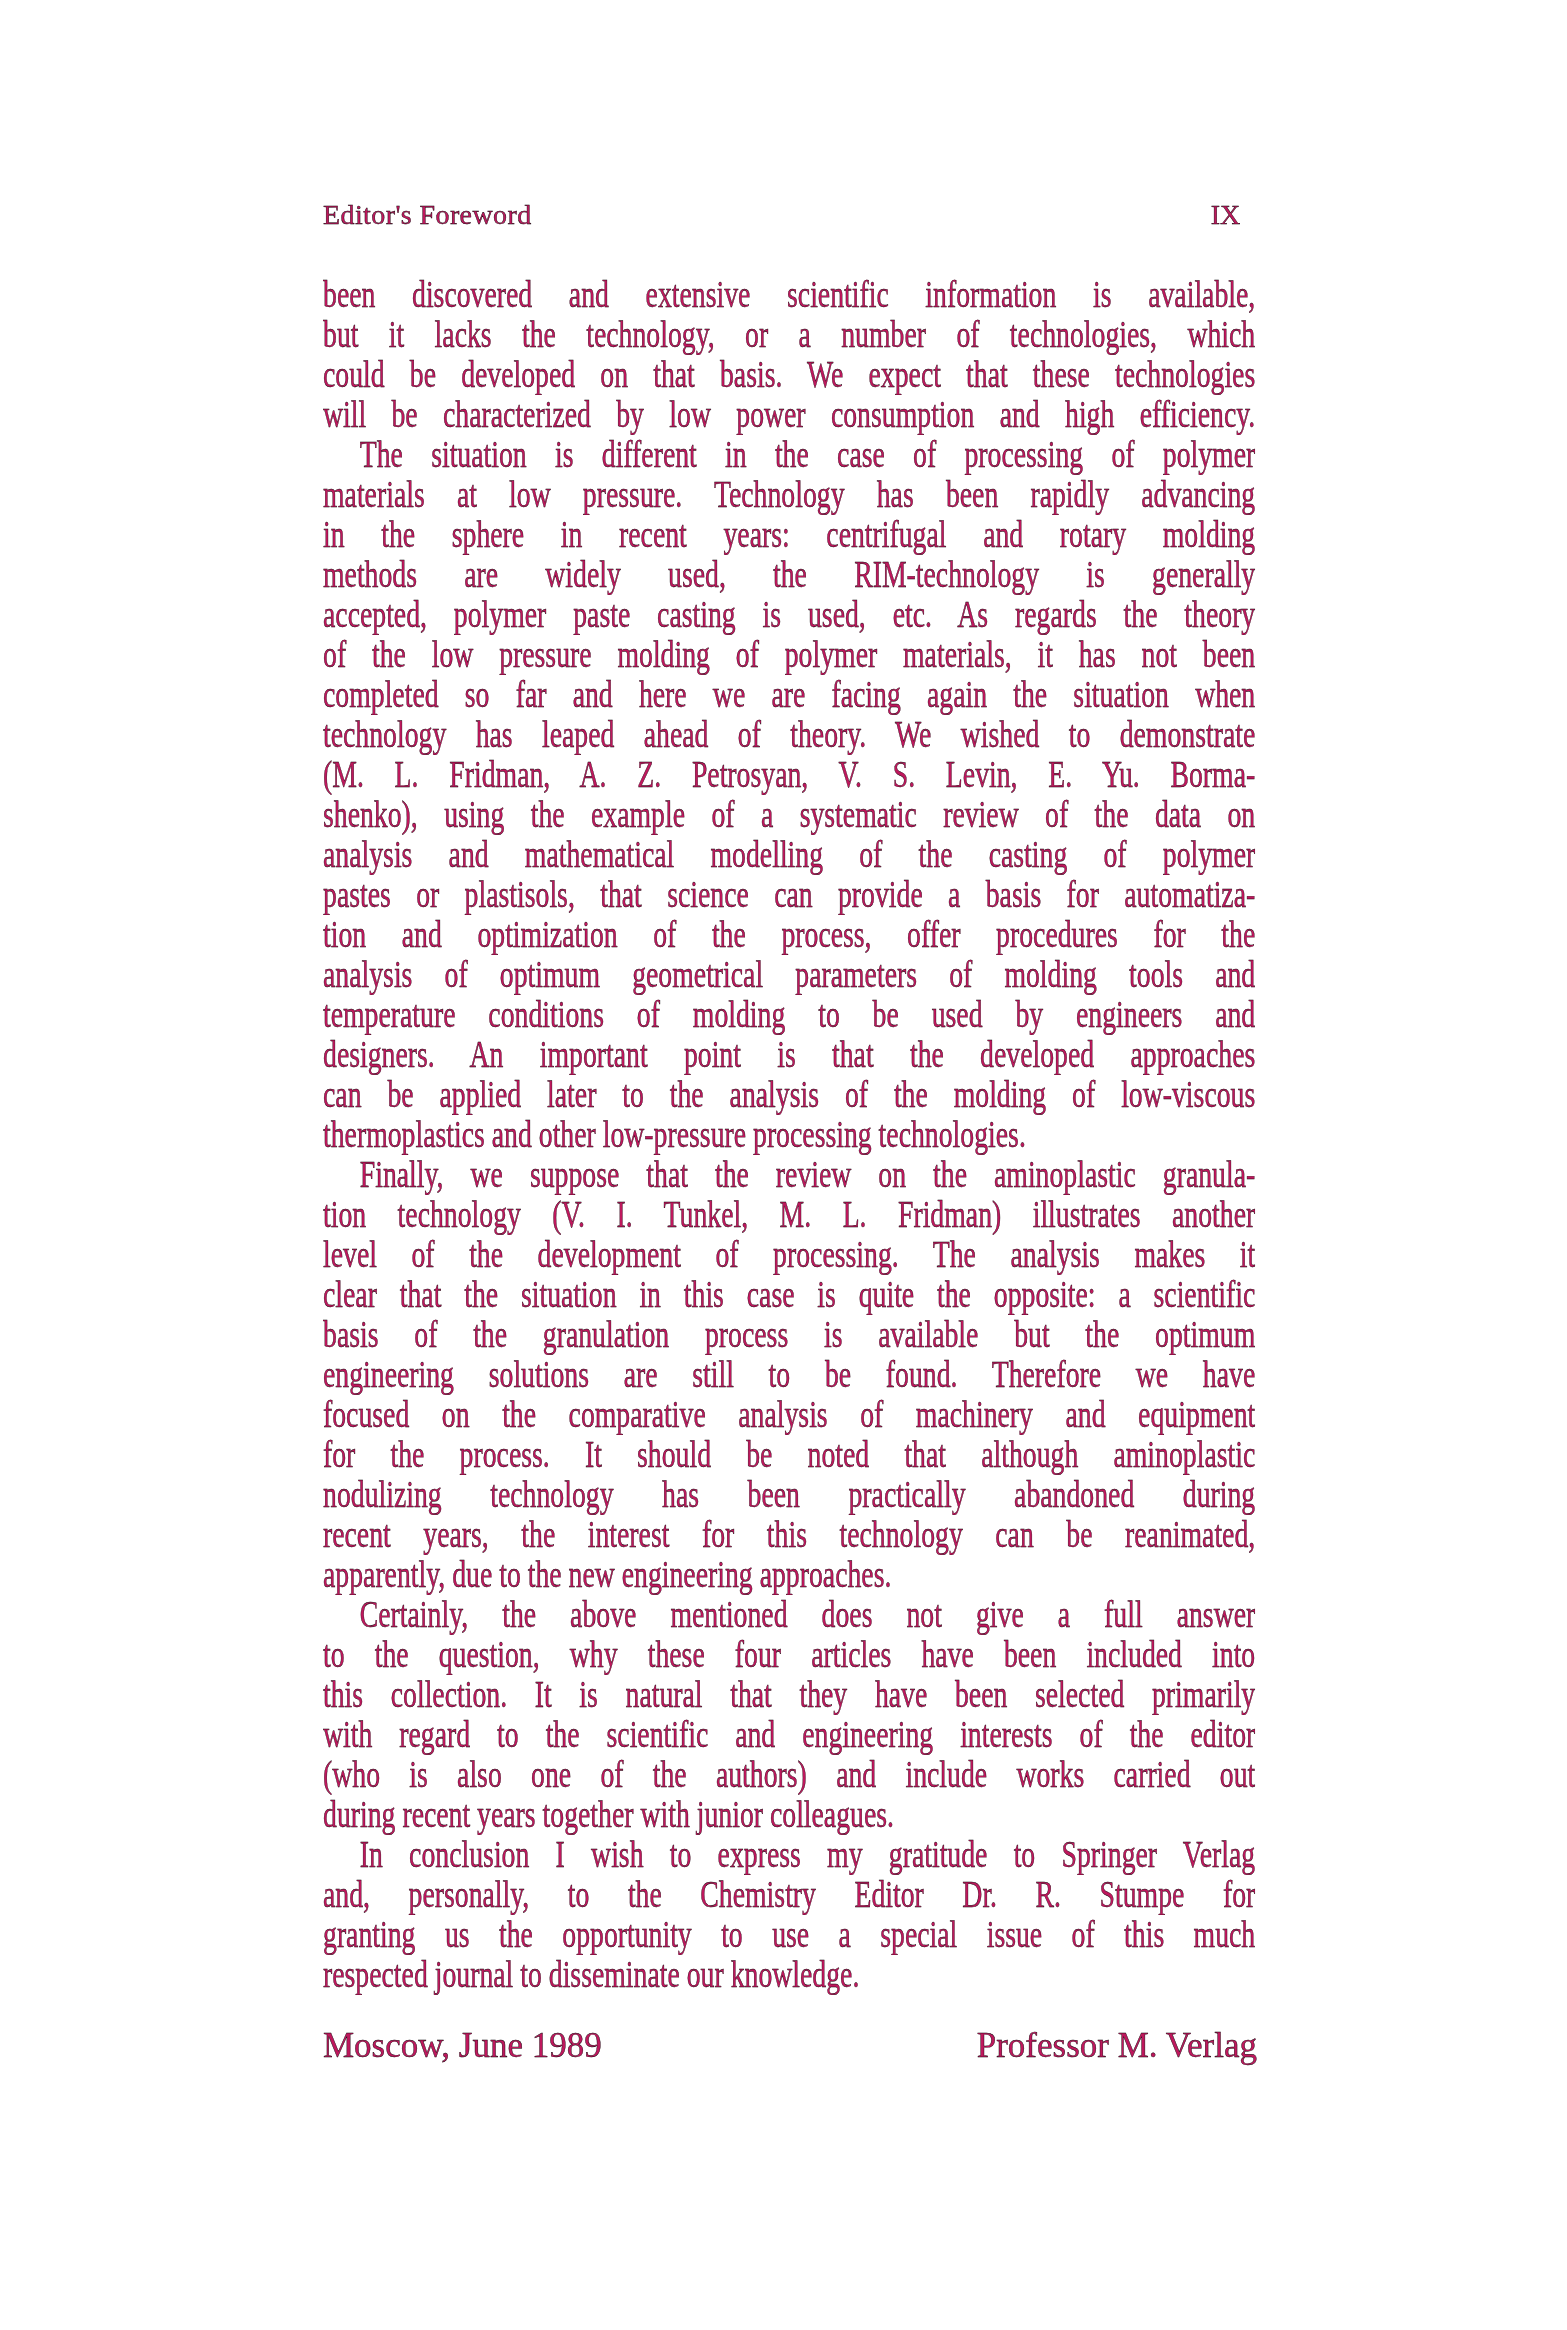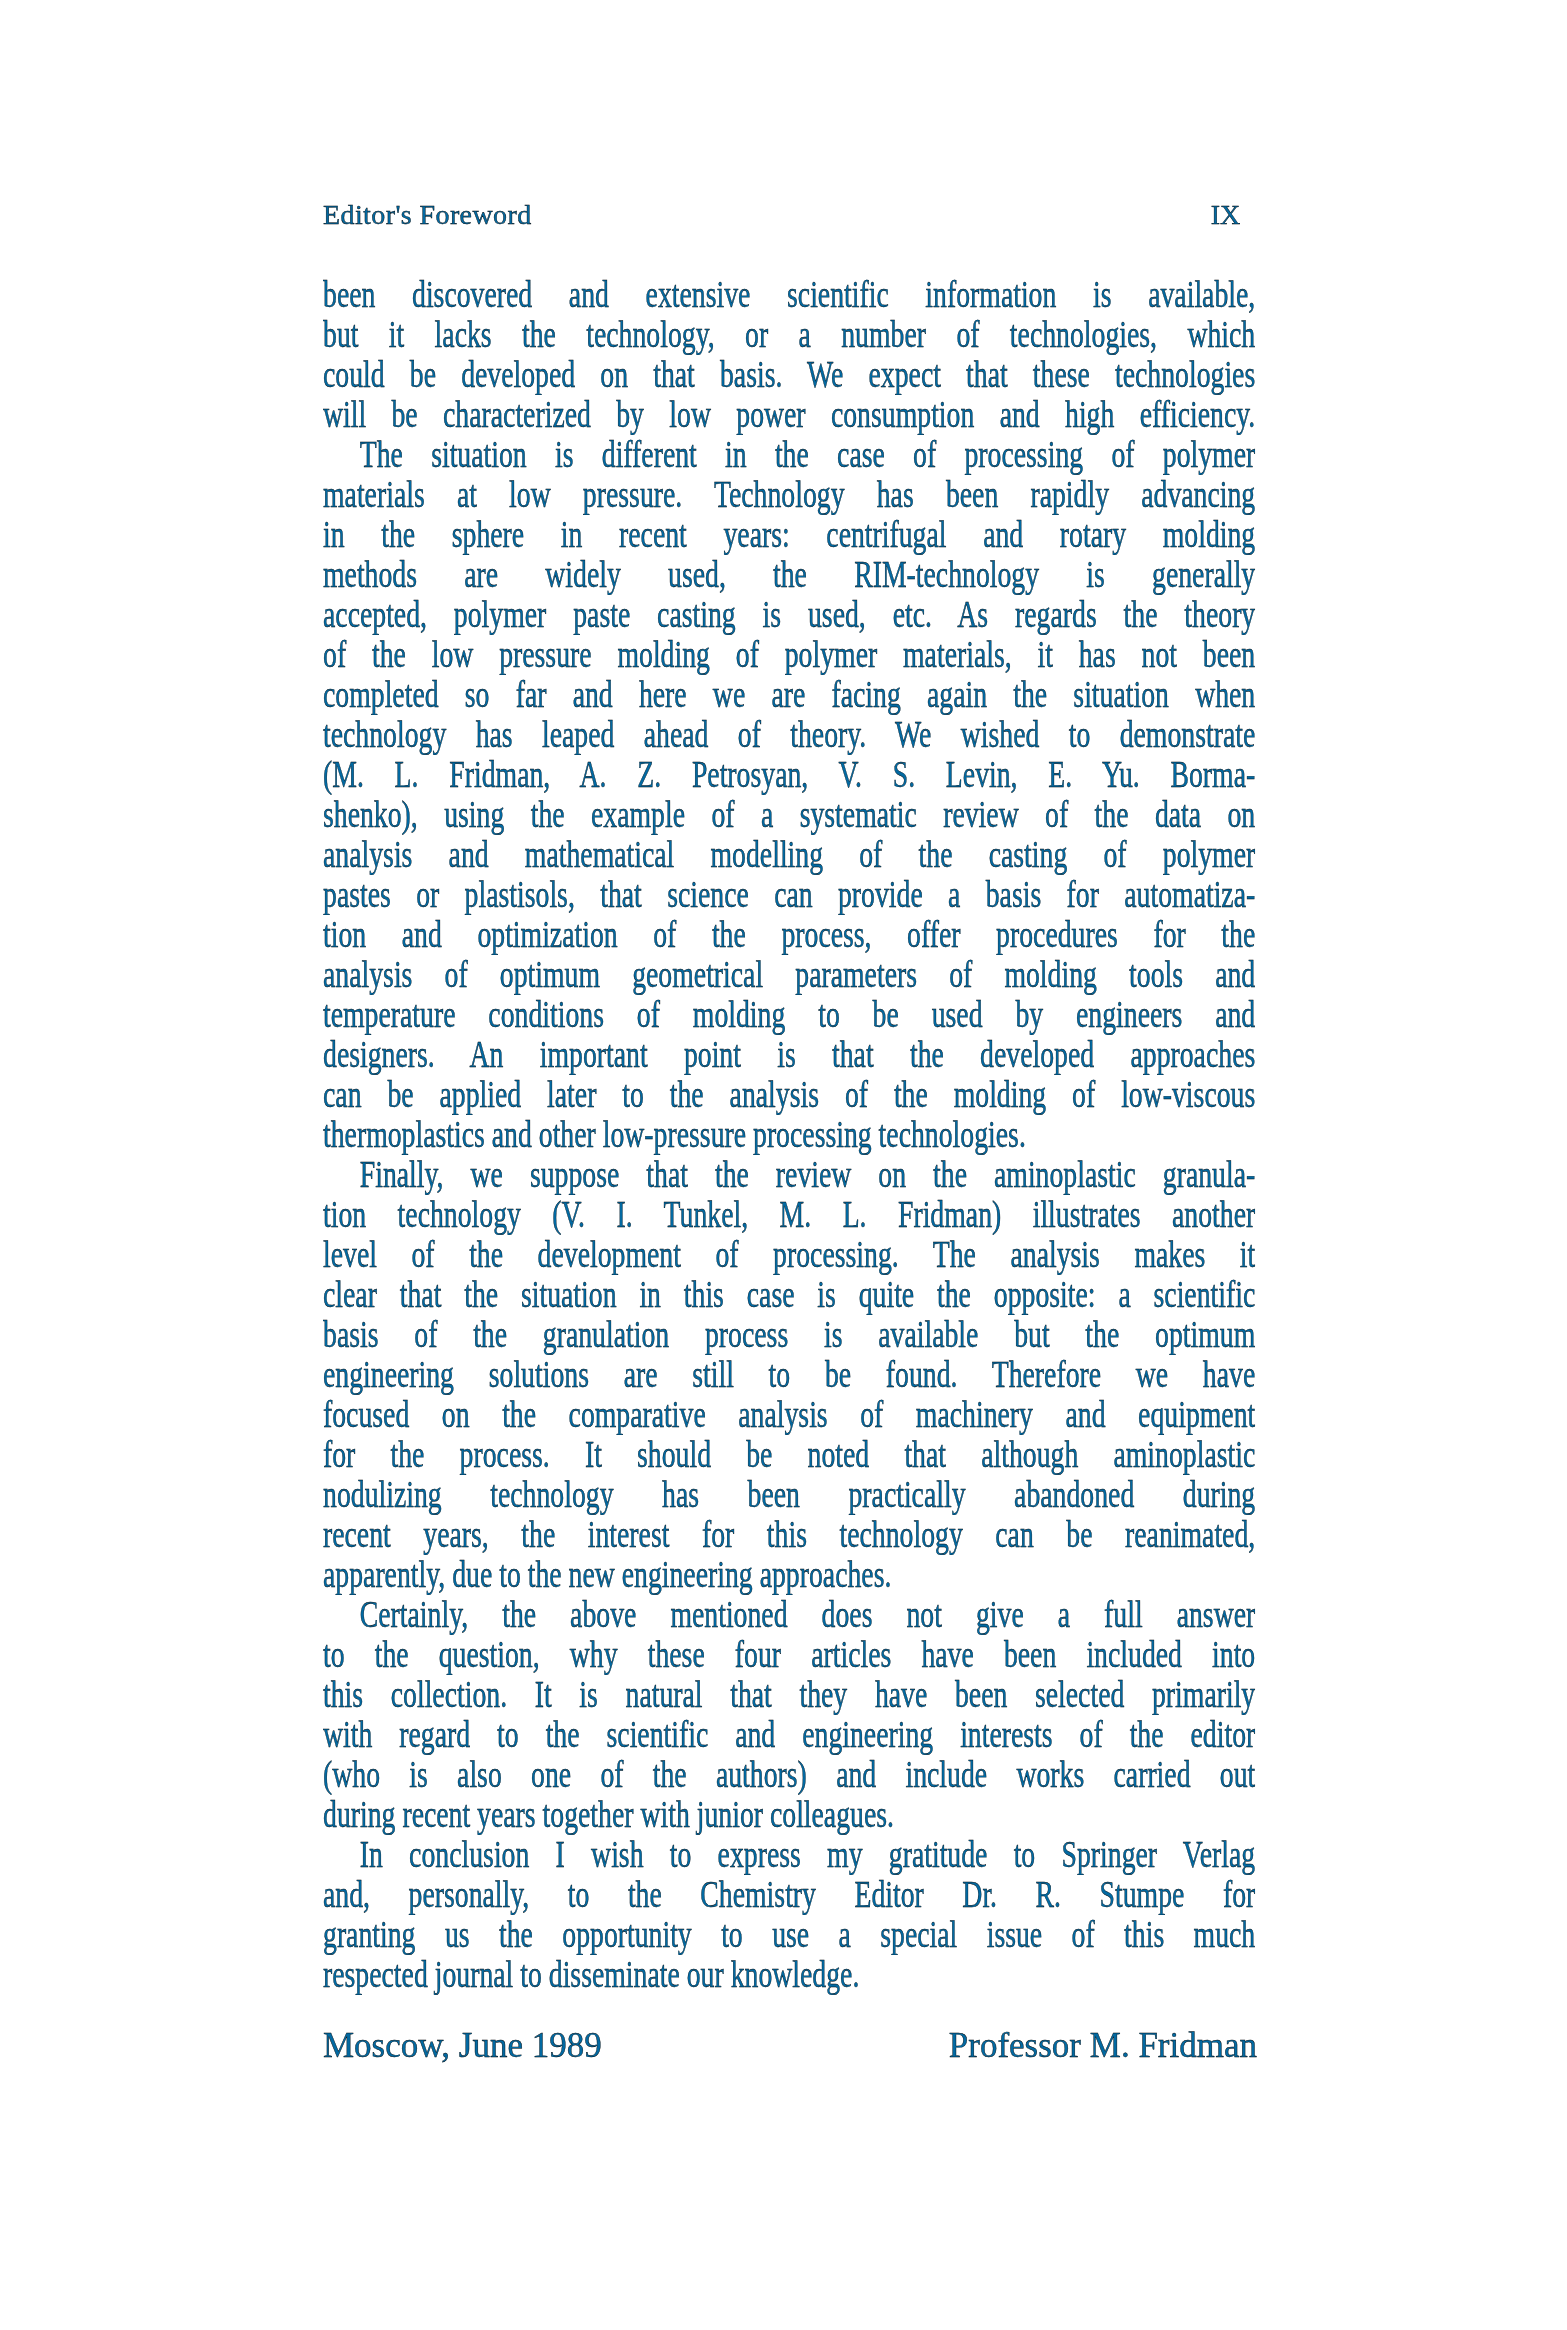--- a/index.html
+++ b/index.html
@@ -8,21 +8,21 @@
     width: 1567px;
     height: 2330px;
     background: #ffffff;
     overflow: hidden;
   }
   .page {
     position: relative;
     width: 1567px;
     height: 2330px;
     background: #ffffff;
-    color: #0369a1;
+    color: #be185d;
     font-family: "Liberation Serif", "DejaVu Serif", serif;
     -webkit-text-stroke: 0.4px #000000;
   }
   .running-header {
     position: absolute;
     left: 323px;
     top: 199px;
     width: 932px;
     display: flex;
     justify-content: space-between;
@@ -124,17 +124,17 @@
       <div class="line">(who is also one of the authors) and include works carried out</div>
       <div class="line para-end">during recent years together with junior colleagues.</div>
       <div class="line indent">In conclusion I wish to express my gratitude to Springer Verlag</div>
       <div class="line">and, personally, to the Chemistry Editor Dr. R. Stumpe for</div>
       <div class="line">granting us the opportunity to use a special issue of this much</div>
       <div class="line para-end">respected journal to disseminate our knowledge.</div>
     </div>
 
   <div class="signature-row">
     <span>Moscow, June 1989</span>
-    <span>Professor M. Fridman</span>
+    <span>Professor M. Verlag</span>
   </div>
 
 </div>
 
 
 </body></html>

